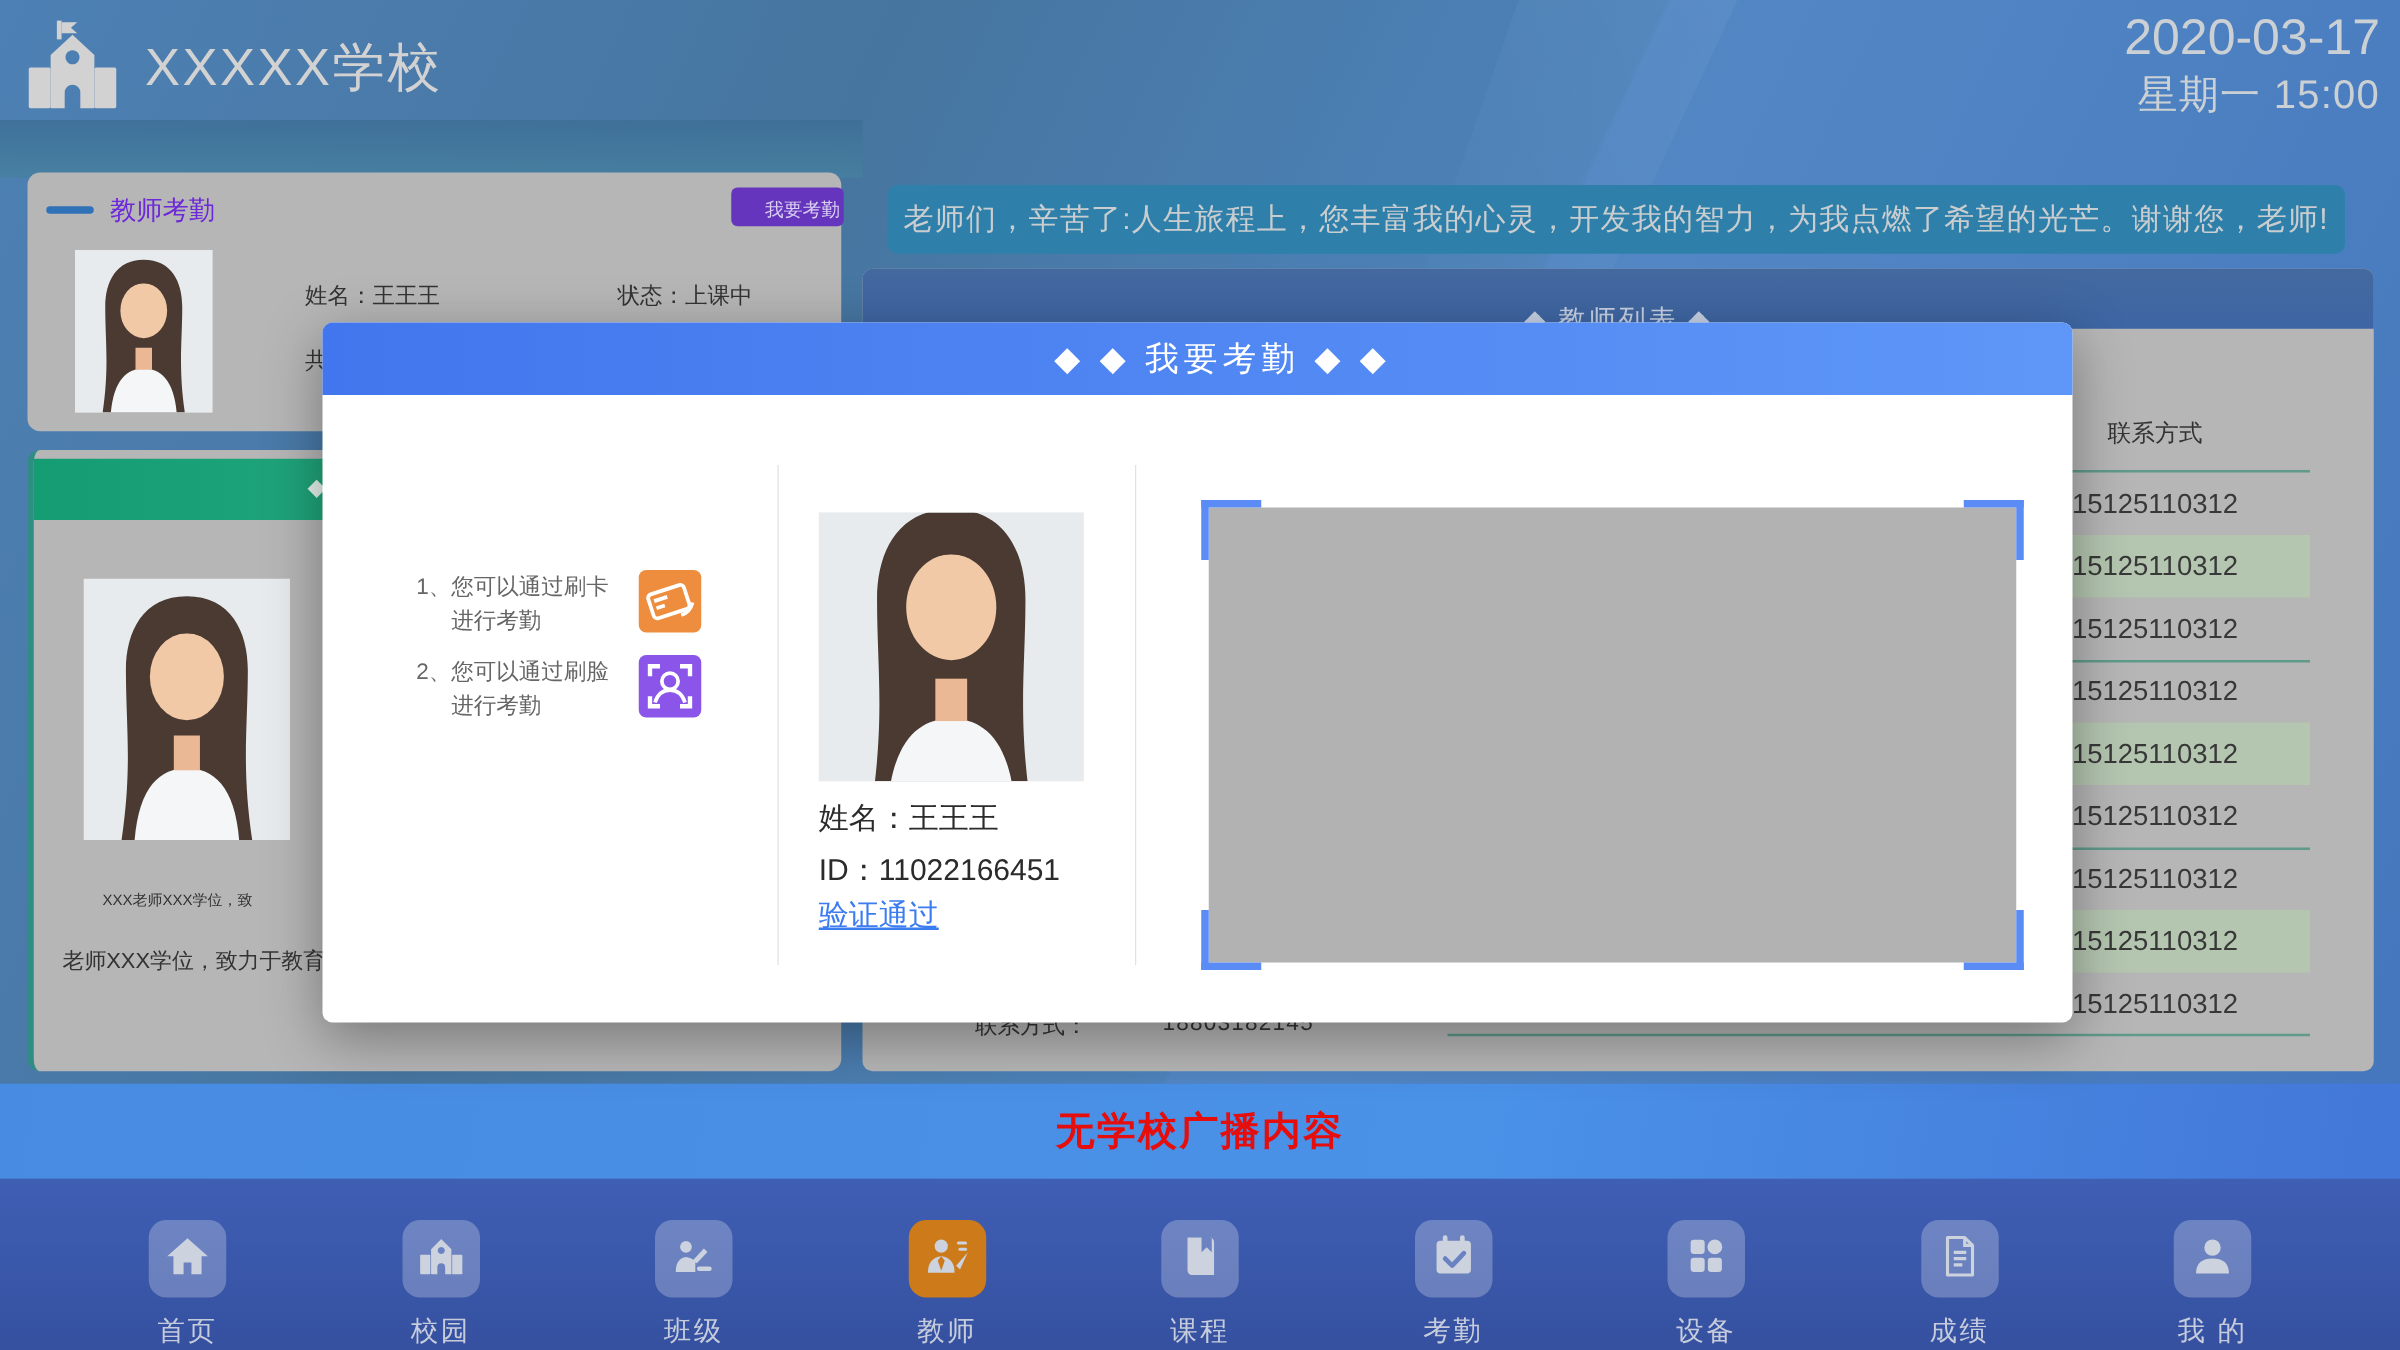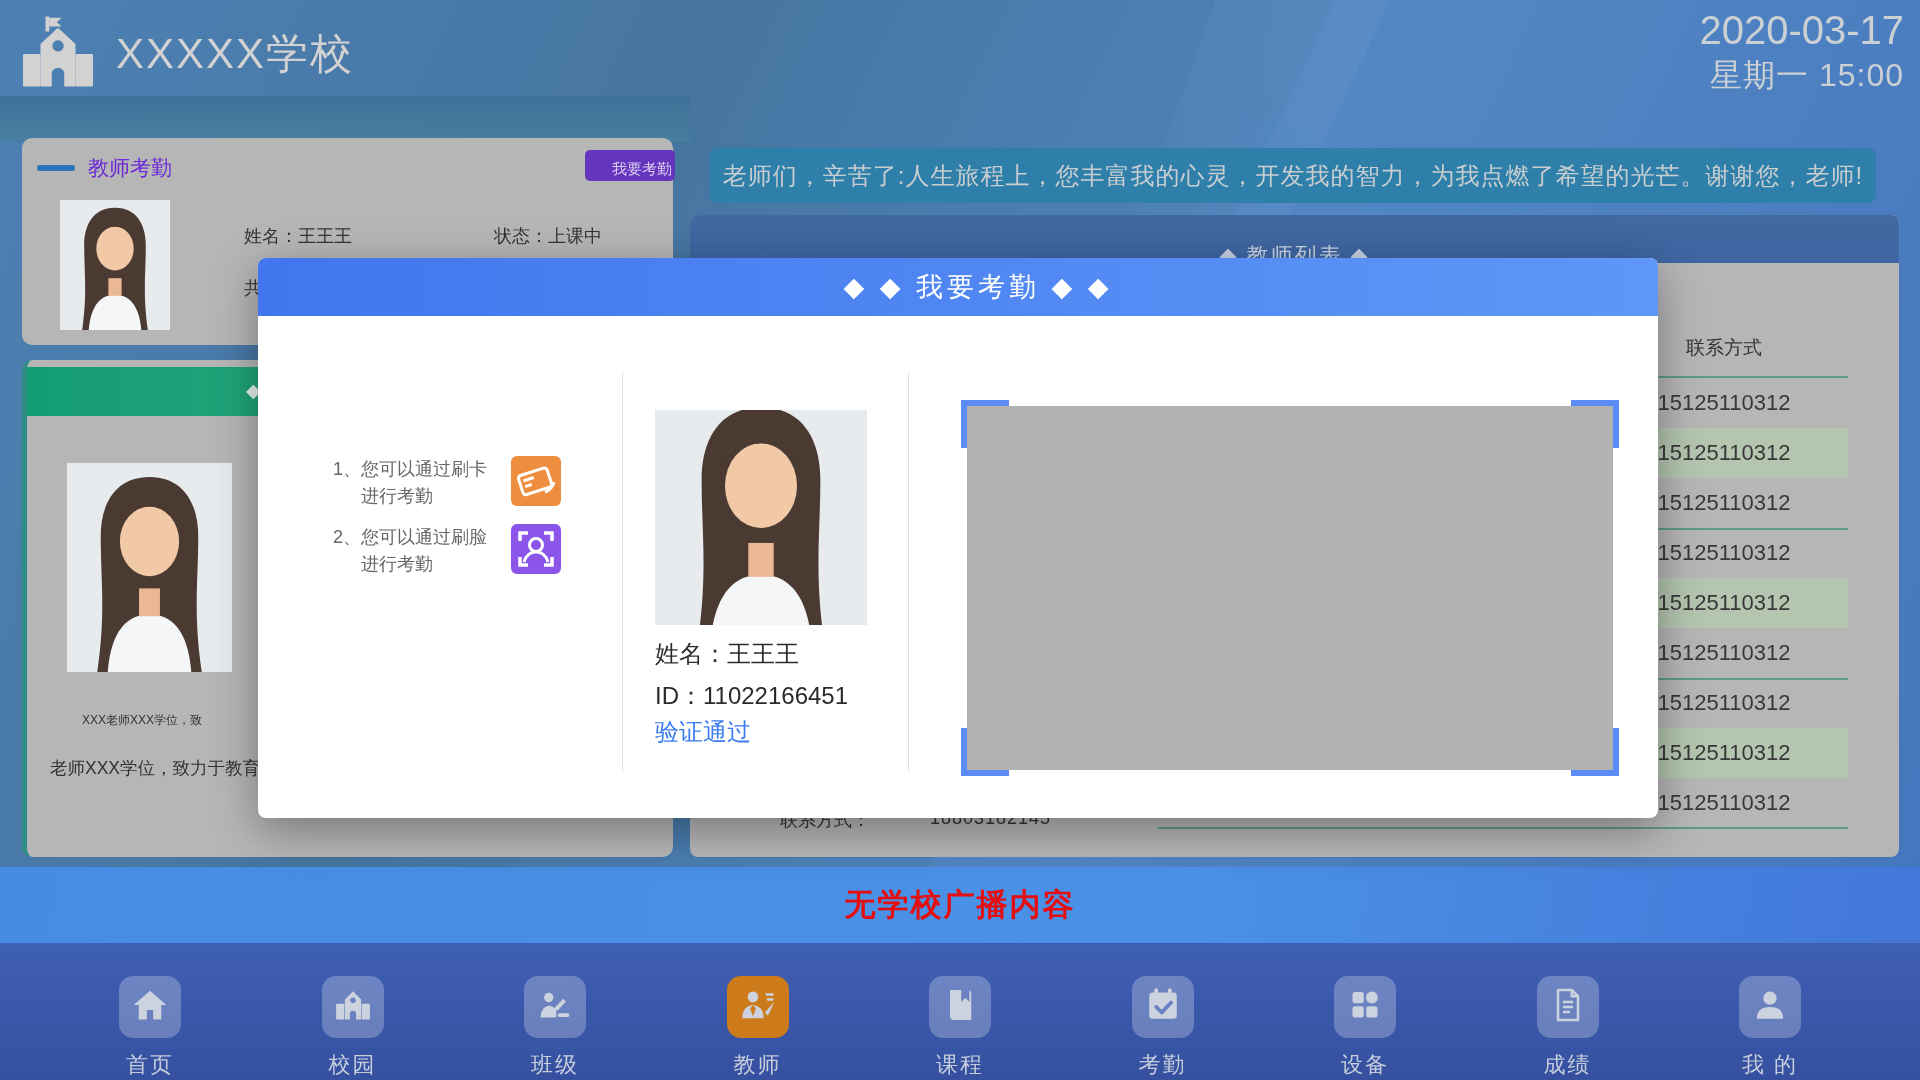--- a/index.html
+++ b/index.html
@@ -73,21 +73,21 @@
   .instr-num{font-size:18px;color:#666;line-height:27px;}
   .instr-txt{font-size:18px;color:#666;line-height:27px;width:132px;}
   .instr-icon{width:50px;height:50px;border-radius:6px;margin-left:18px;flex:none;}
   .icon-card{background:#ee8d3e;}
   .icon-face{background:#8a55e8;}
   .vline{width:1px;height:400px;top:114px;background:#e2e2e2;}
   .vline1{left:364px;} .vline2{left:650px;}
   .modal-photo{left:397px;top:152px;width:212px;height:215px;overflow:hidden;background:#e7ebee;}
   .m-name{left:397px;top:380px;font-size:24px;color:#2b2b2b;}
   .m-id{left:397px;top:422px;font-size:24px;color:#2b2b2b;}
-  .m-verify{left:397px;top:458px;font-size:24px;color:#3b7cf0;cursor:pointer;}
+  .m-verify{left:397px;top:458px;font-size:24px;color:#3b7cf0;text-decoration:underline;cursor:pointer;}
   .camera{left:709px;top:148px;width:646px;height:364px;background:#b2b2b2;}
   .cb{width:42px;height:42px;}
   .cb-tl{left:703px;top:142px;border-left:6px solid #5b8cf5;border-top:6px solid #5b8cf5;}
   .cb-tr{left:1313px;top:142px;border-right:6px solid #5b8cf5;border-top:6px solid #5b8cf5;}
   .cb-bl{left:703px;top:470px;border-left:6px solid #5b8cf5;border-bottom:6px solid #5b8cf5;}
   .cb-br{left:1313px;top:470px;border-right:6px solid #5b8cf5;border-bottom:6px solid #5b8cf5;}
 
   
   .broadcast{left:0;top:867px;width:1920px;height:76px;
     background:linear-gradient(100deg,#478ce2 0%,#4a91e8 62%,#4377d8 100%);}

